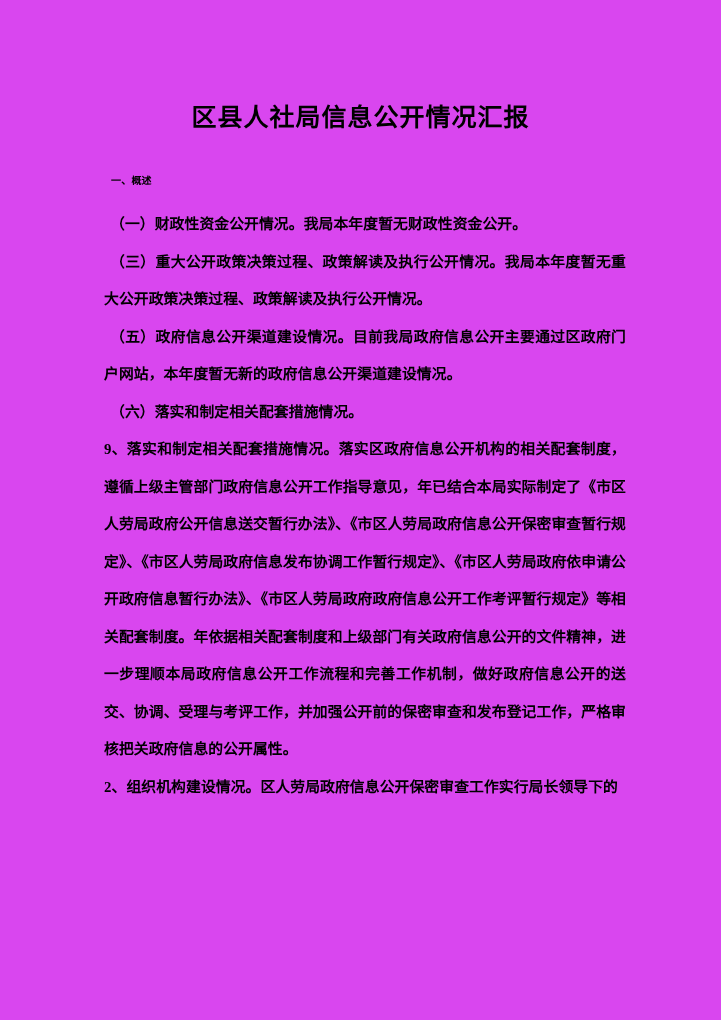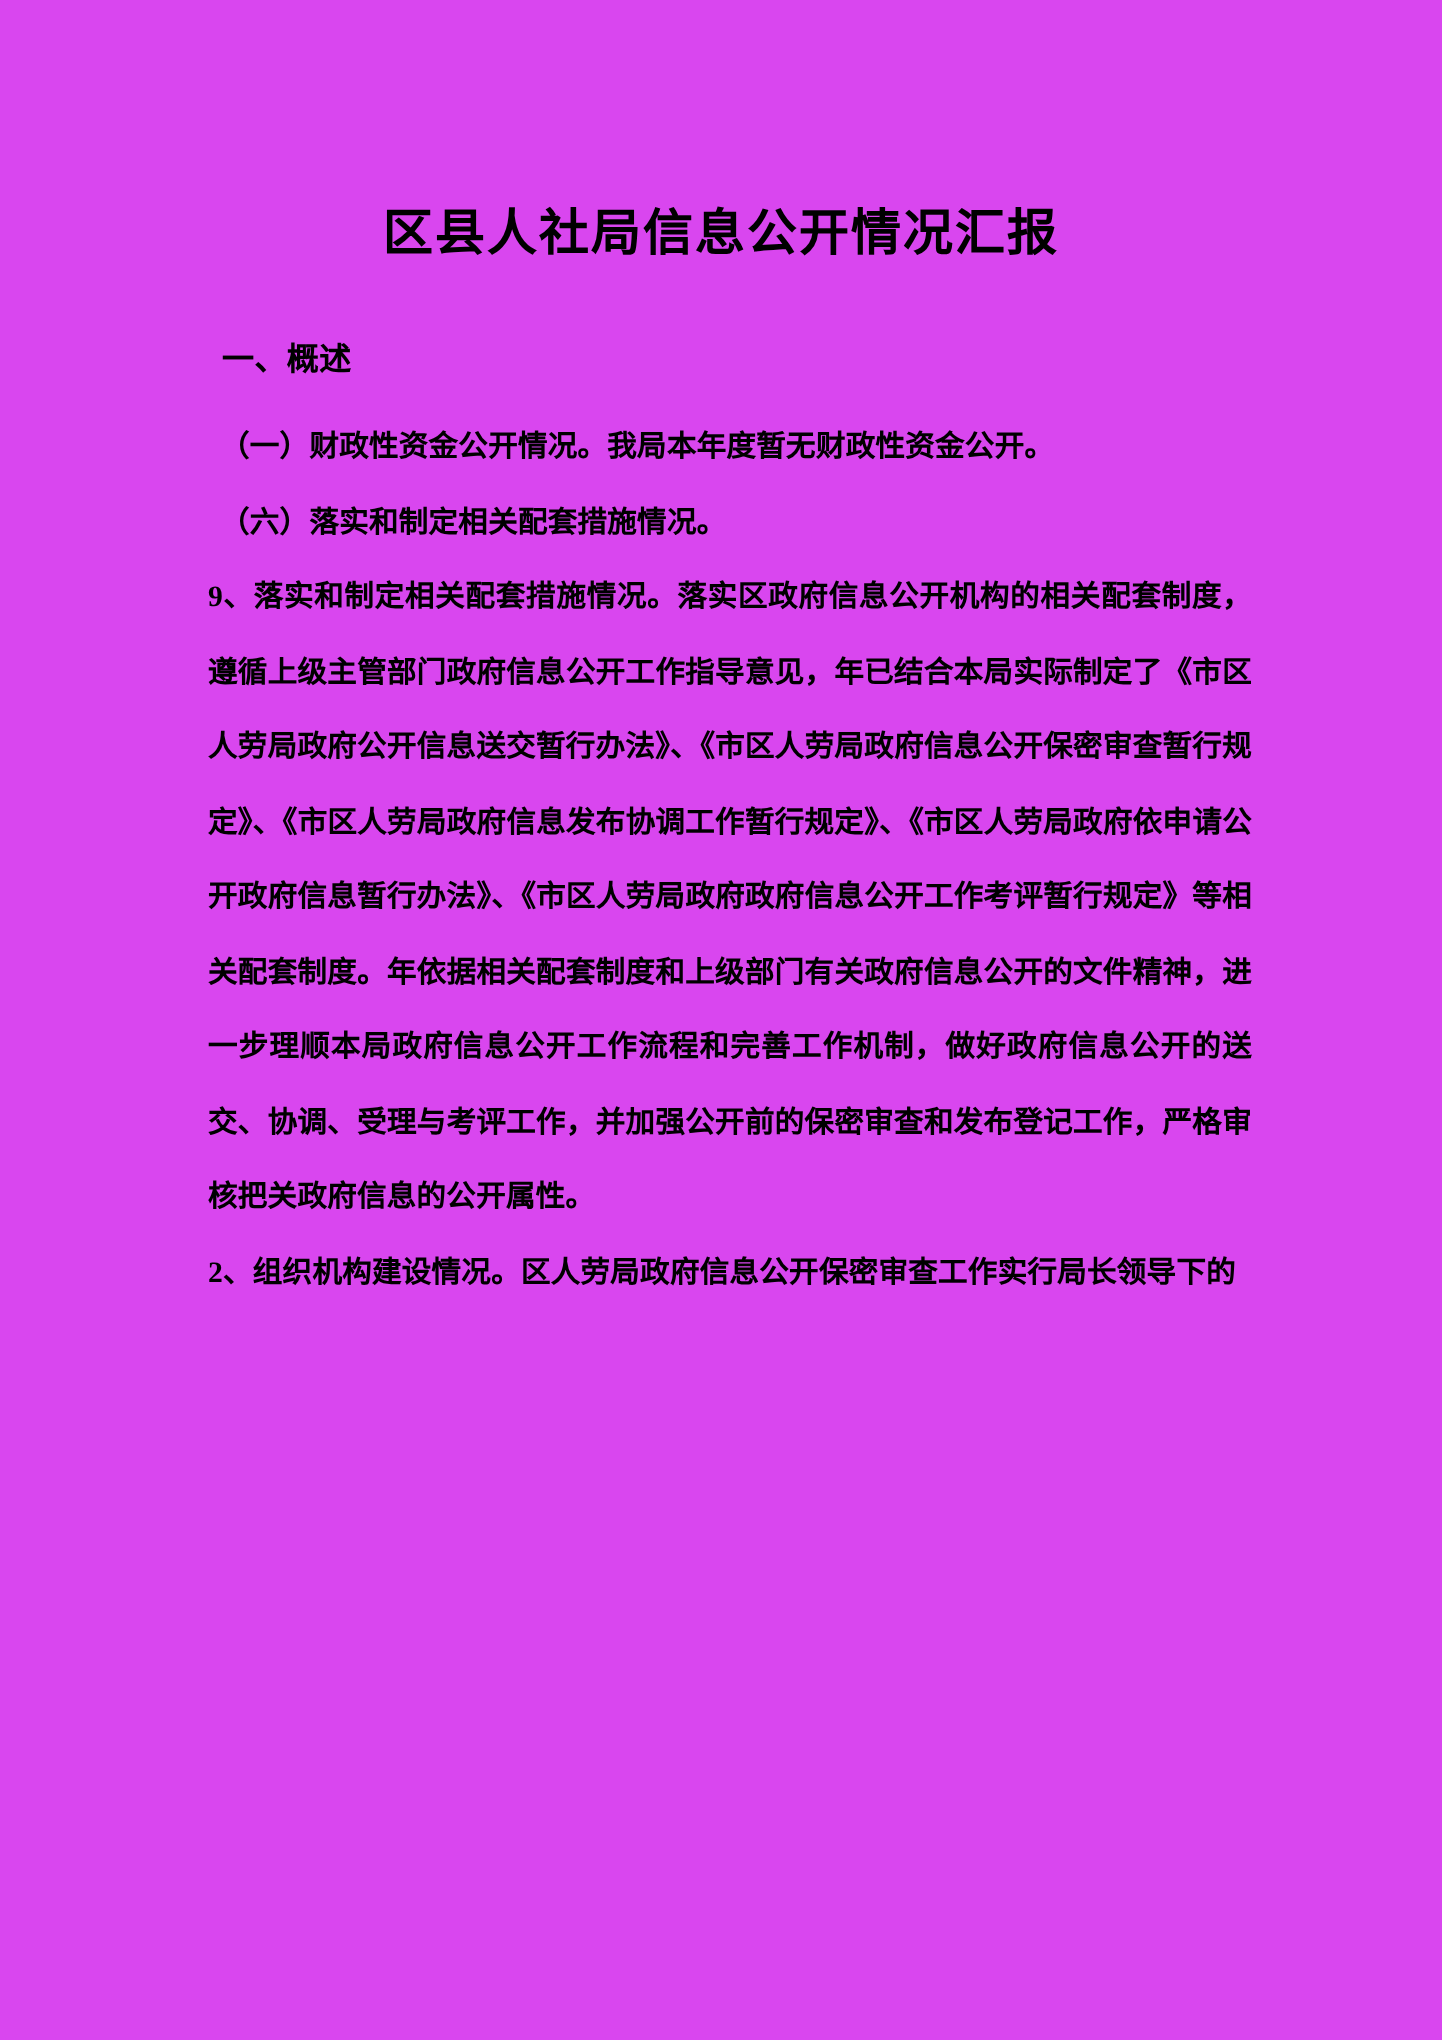--- a/index.html
+++ b/index.html
@@ -37,21 +37,21 @@
 
   
   .body-block {
     position: absolute;
     left: 104px;
     top: 168px;
     width: 522px;
   }
 
   .section-heading {
-    font-size: 16px;
+    font-size: 10px;
     line-height: 26px;
     font-weight: bold;
     text-indent: 7px;
     margin: 0 0 12px 0;
     letter-spacing: 0.2px;
   }
 
   p.para {
     font-size: 14.8px;
     line-height: 37.5px;
@@ -80,22 +80,24 @@
 
   <h1 class="doc-title">区县人社局信息公开情况汇报</h1>
 
   <div class="body-block">
 
     <div class="section-heading">一、概述</div>
 
     <p class="para indent">（一）财政性资金公开情况。我局本年度暂无财政性资金公开。</p>
 
 
+    <p class="para indent">（三）重大公开政策决策过程、政策解读及执行公开情况。我局本年度暂无重大公开政策决策过程、政策解读及执行公开情况。</p>
 
 
+    <p class="para indent">（五）政府信息公开渠道建设情况。目前我局政府信息公开主要通过区政府门户网站，本年度暂无新的政府信息公开渠道建设情况。</p>
 
     <p class="para indent">（六）落实和制定相关配套措施情况。</p>
 
     <p class="para">9、落实和制定相关配套措施情况。落实区政府信息公开机构的相关配套制度，遵循上级主管部门政府信息公开工作指导意见，年已结合本局实际制定了《市区人劳局政府公开信息送交暂行办法》、《市区人劳局政府信息公开保密审查暂行规定》、《市区人劳局政府信息发布协调工作暂行规定》、《市区人劳局政府依申请公开政府信息暂行办法》、《市区人劳局政府政府信息公开工作考评暂行规定》等相关配套制度。年依据相关配套制度和上级部门有关政府信息公开的文件精神，进一步理顺本局政府信息公开工作流程和完善工作机制，做好政府信息公开的送交、协调、受理与考评工作，并加强公开前的保密审查和发布登记工作，严格审核把关政府信息的公开属性。</p>
 
     <p class="para">2、组织机构建设情况。区人劳局政府信息公开保密审查工作实行局长领导下的</p>
 
   </div>
 
 </div>

